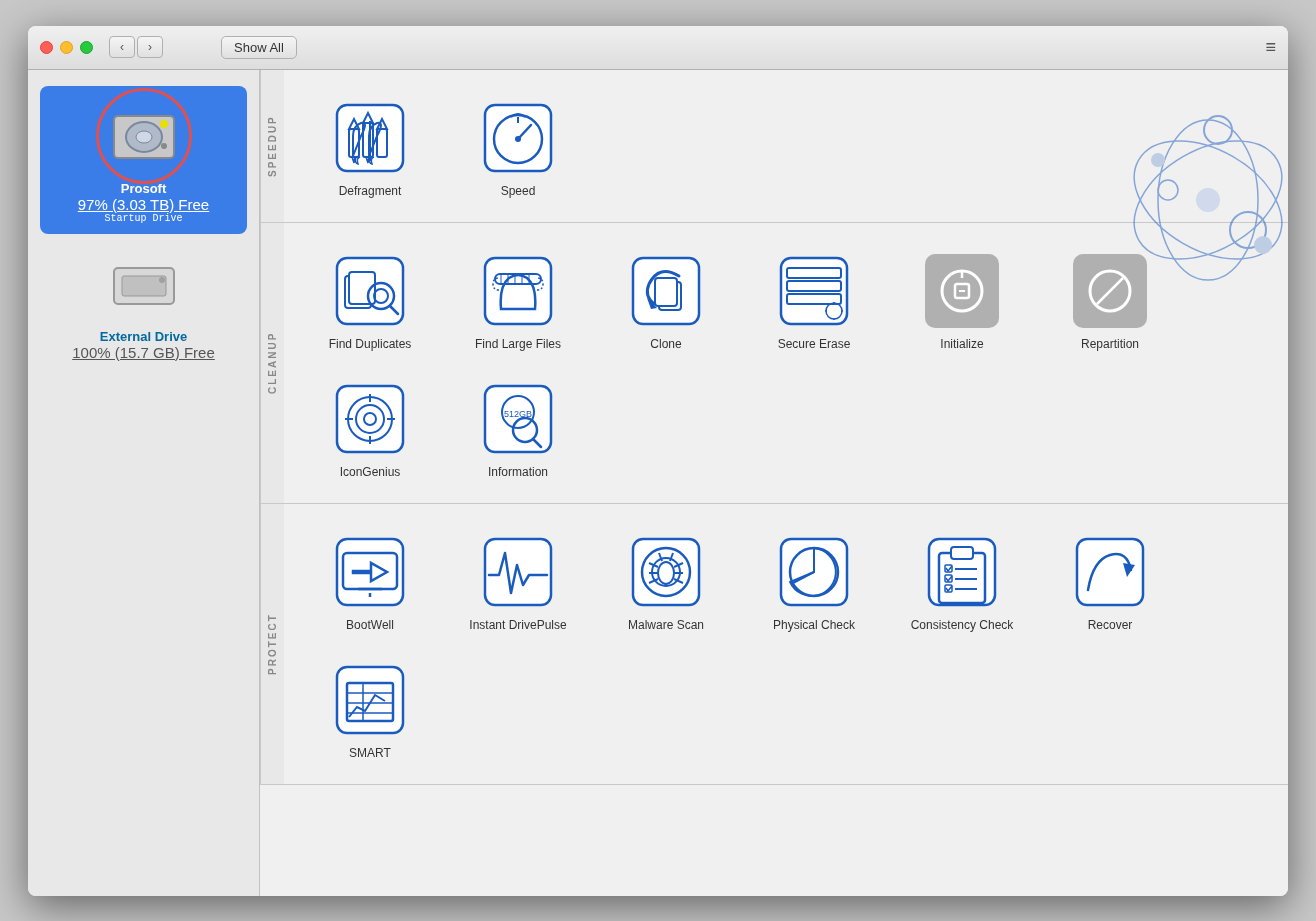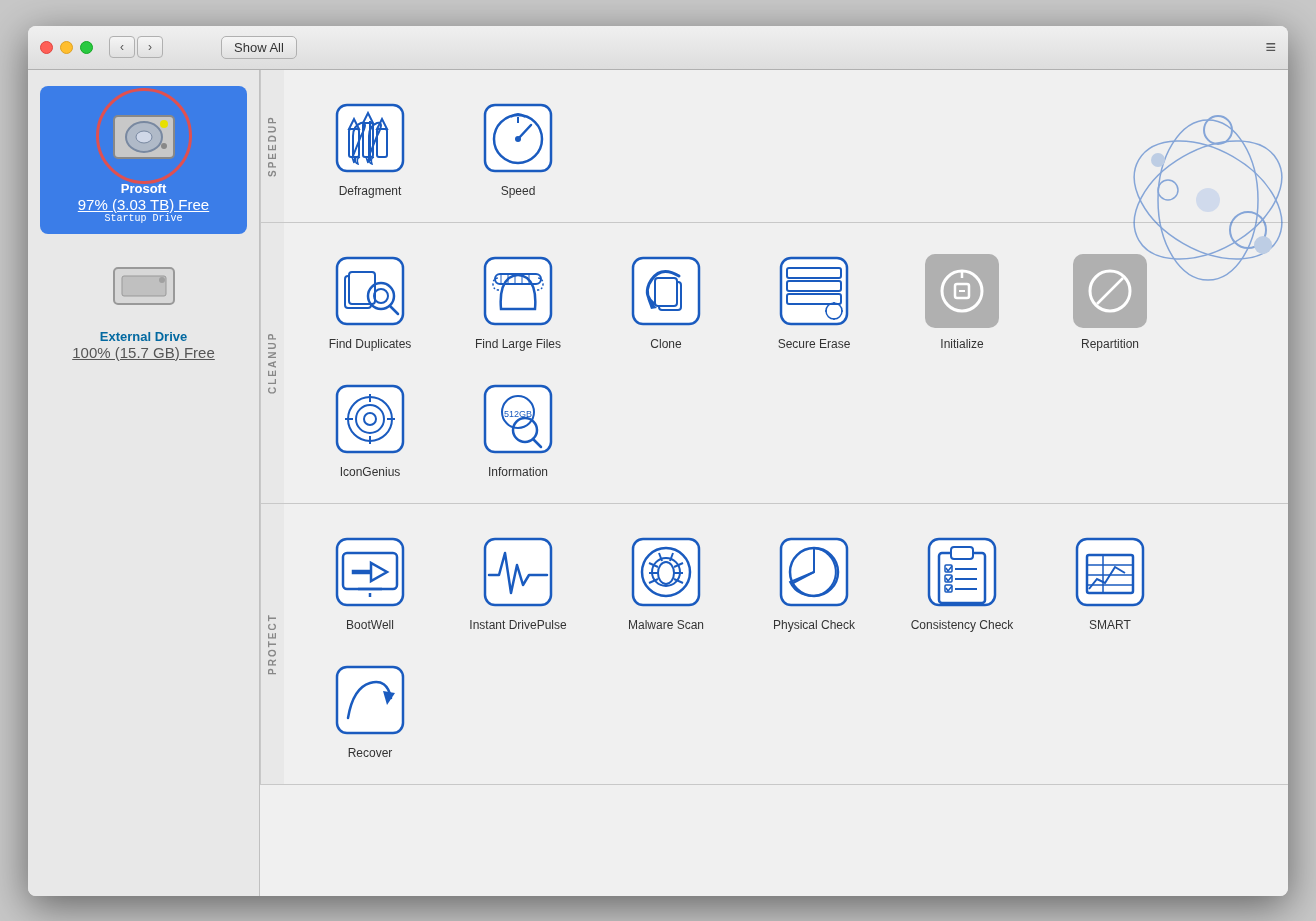--- a/index.html
+++ b/index.html
@@ -540,42 +540,42 @@
             </div>
             <div class="tool-label">Consistency Check</div>
           </div>
 
 
           <div class="tool-item">
             <div class="tool-icon-wrapper">
               <svg viewBox="0 0 74 74" width="74" height="74">
                 <rect x="4" y="4" width="66" height="66" rx="10" fill="white" stroke="#1a5bbf" stroke-width="2.5"></rect>
 
+                <path d="M15 55 Q20 25 37 20 Q54 15 58 35" fill="none" stroke="#1a5bbf" stroke-width="2.5" stroke-linecap="round"></path>
+                <polygon points="54,42 62,30 50,28" fill="#1a5bbf"></polygon>
+              </svg>
+            </div>
+            <div class="tool-label">Recover</div>
+          </div>
+
+          <div class="tool-item">
+            <div class="tool-icon-wrapper">
+              <svg viewBox="0 0 74 74" width="74" height="74">
+                <rect x="4" y="4" width="66" height="66" rx="10" fill="white" stroke="#1a5bbf" stroke-width="2.5"></rect>
+
                 <rect x="14" y="20" width="46" height="38" rx="2" fill="none" stroke="#1a5bbf" stroke-width="2.5"></rect>
                 <line x1="14" y1="30" x2="60" y2="30" stroke="#1a5bbf" stroke-width="1.5"></line>
                 <line x1="14" y1="40" x2="60" y2="40" stroke="#1a5bbf" stroke-width="1.5"></line>
                 <line x1="14" y1="50" x2="60" y2="50" stroke="#1a5bbf" stroke-width="1.5"></line>
                 <line x1="30" y1="20" x2="30" y2="58" stroke="#1a5bbf" stroke-width="1.5"></line>
 
                 <polyline points="16,54 24,44 32,48 42,32 52,38" fill="none" stroke="#1a5bbf" stroke-width="2"></polyline>
               </svg>
             </div>
             <div class="tool-label">SMART</div>
           </div>
 
-          <div class="tool-item">
-            <div class="tool-icon-wrapper">
-              <svg viewBox="0 0 74 74" width="74" height="74">
-                <rect x="4" y="4" width="66" height="66" rx="10" fill="white" stroke="#1a5bbf" stroke-width="2.5"></rect>
-
-                <path d="M15 55 Q20 25 37 20 Q54 15 58 35" fill="none" stroke="#1a5bbf" stroke-width="2.5" stroke-linecap="round"></path>
-                <polygon points="54,42 62,30 50,28" fill="#1a5bbf"></polygon>
-              </svg>
-            </div>
-            <div class="tool-label">Recover</div>
-          </div>
-
         </div>
       </div>
 
     </div>
   </div>
 </div>
 
 </body></html>

